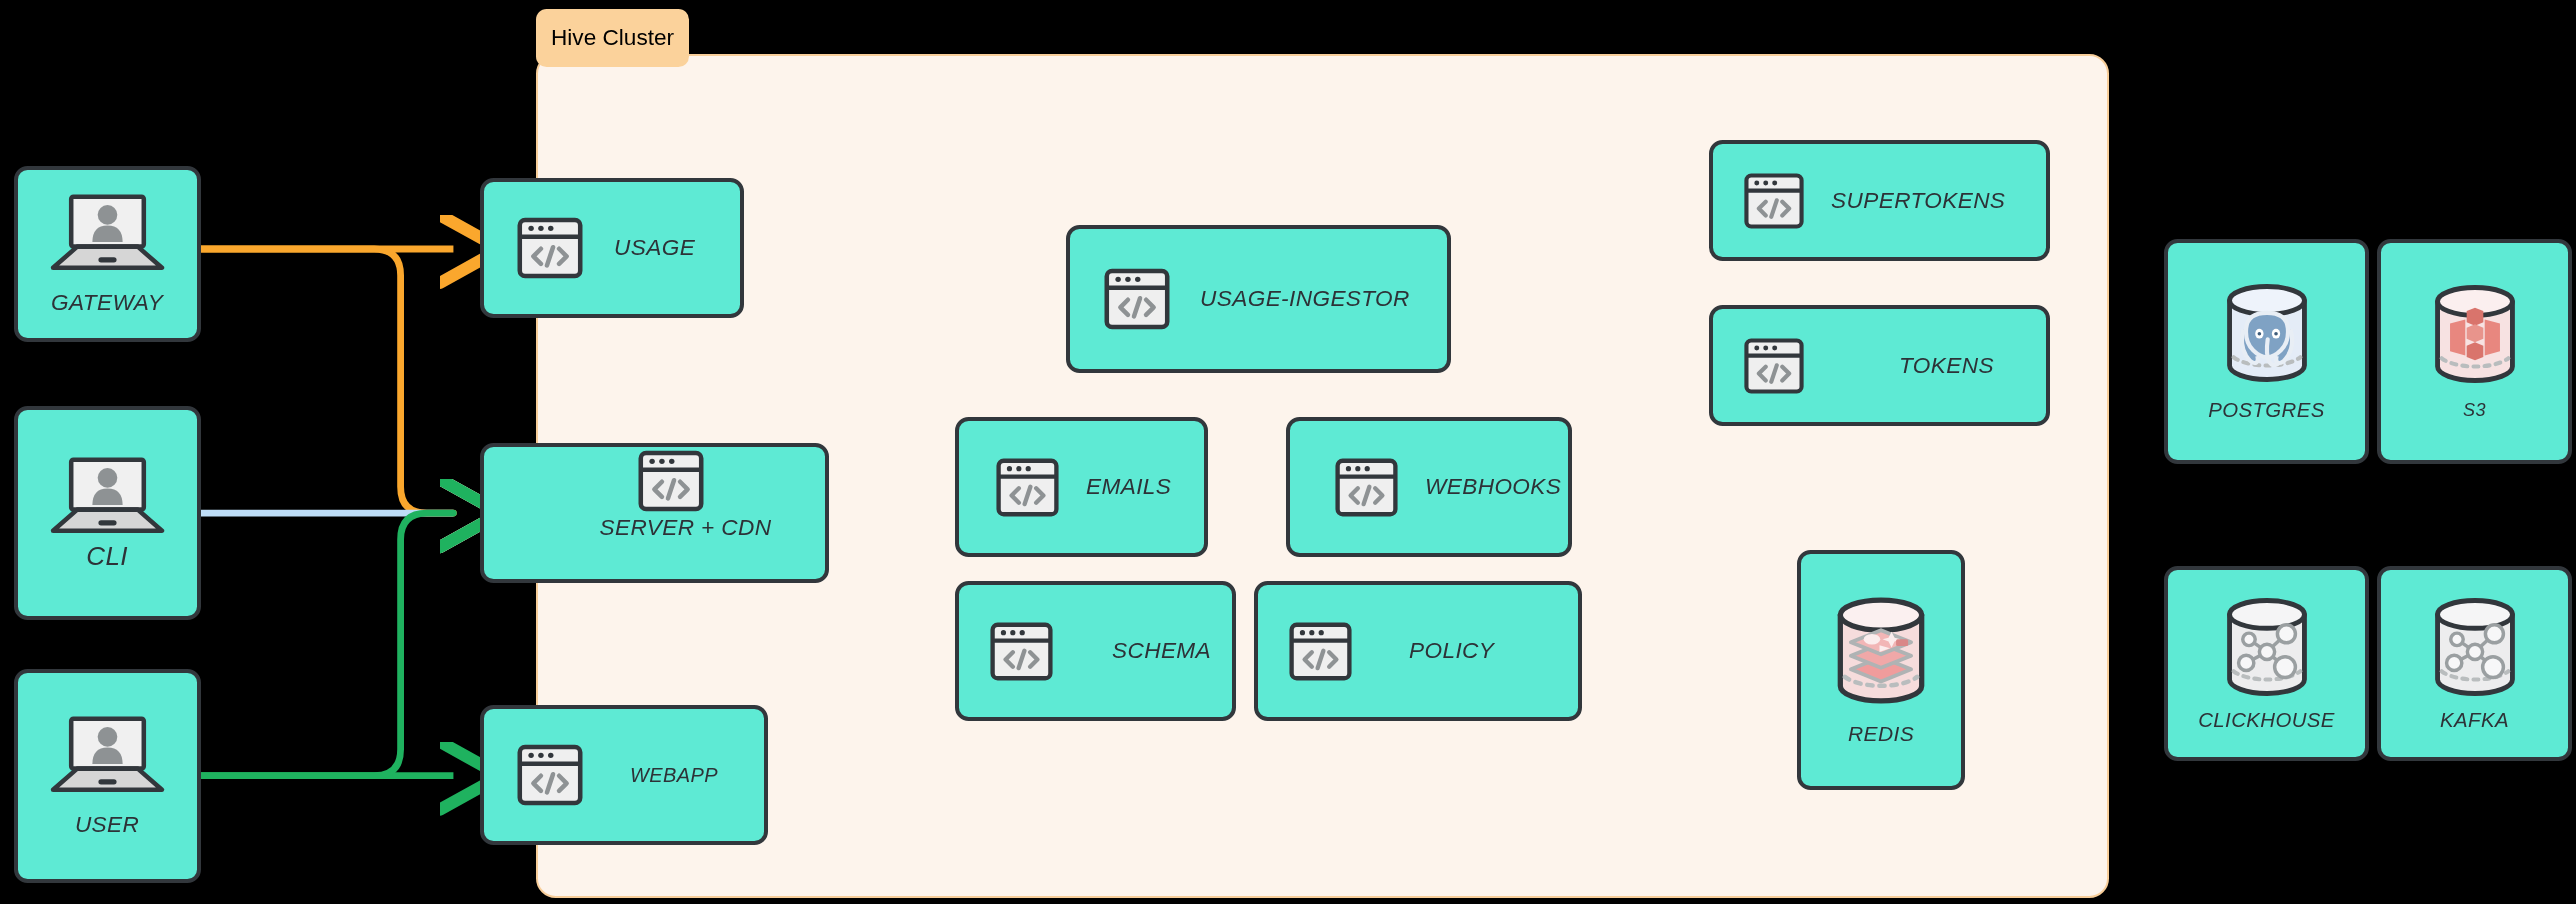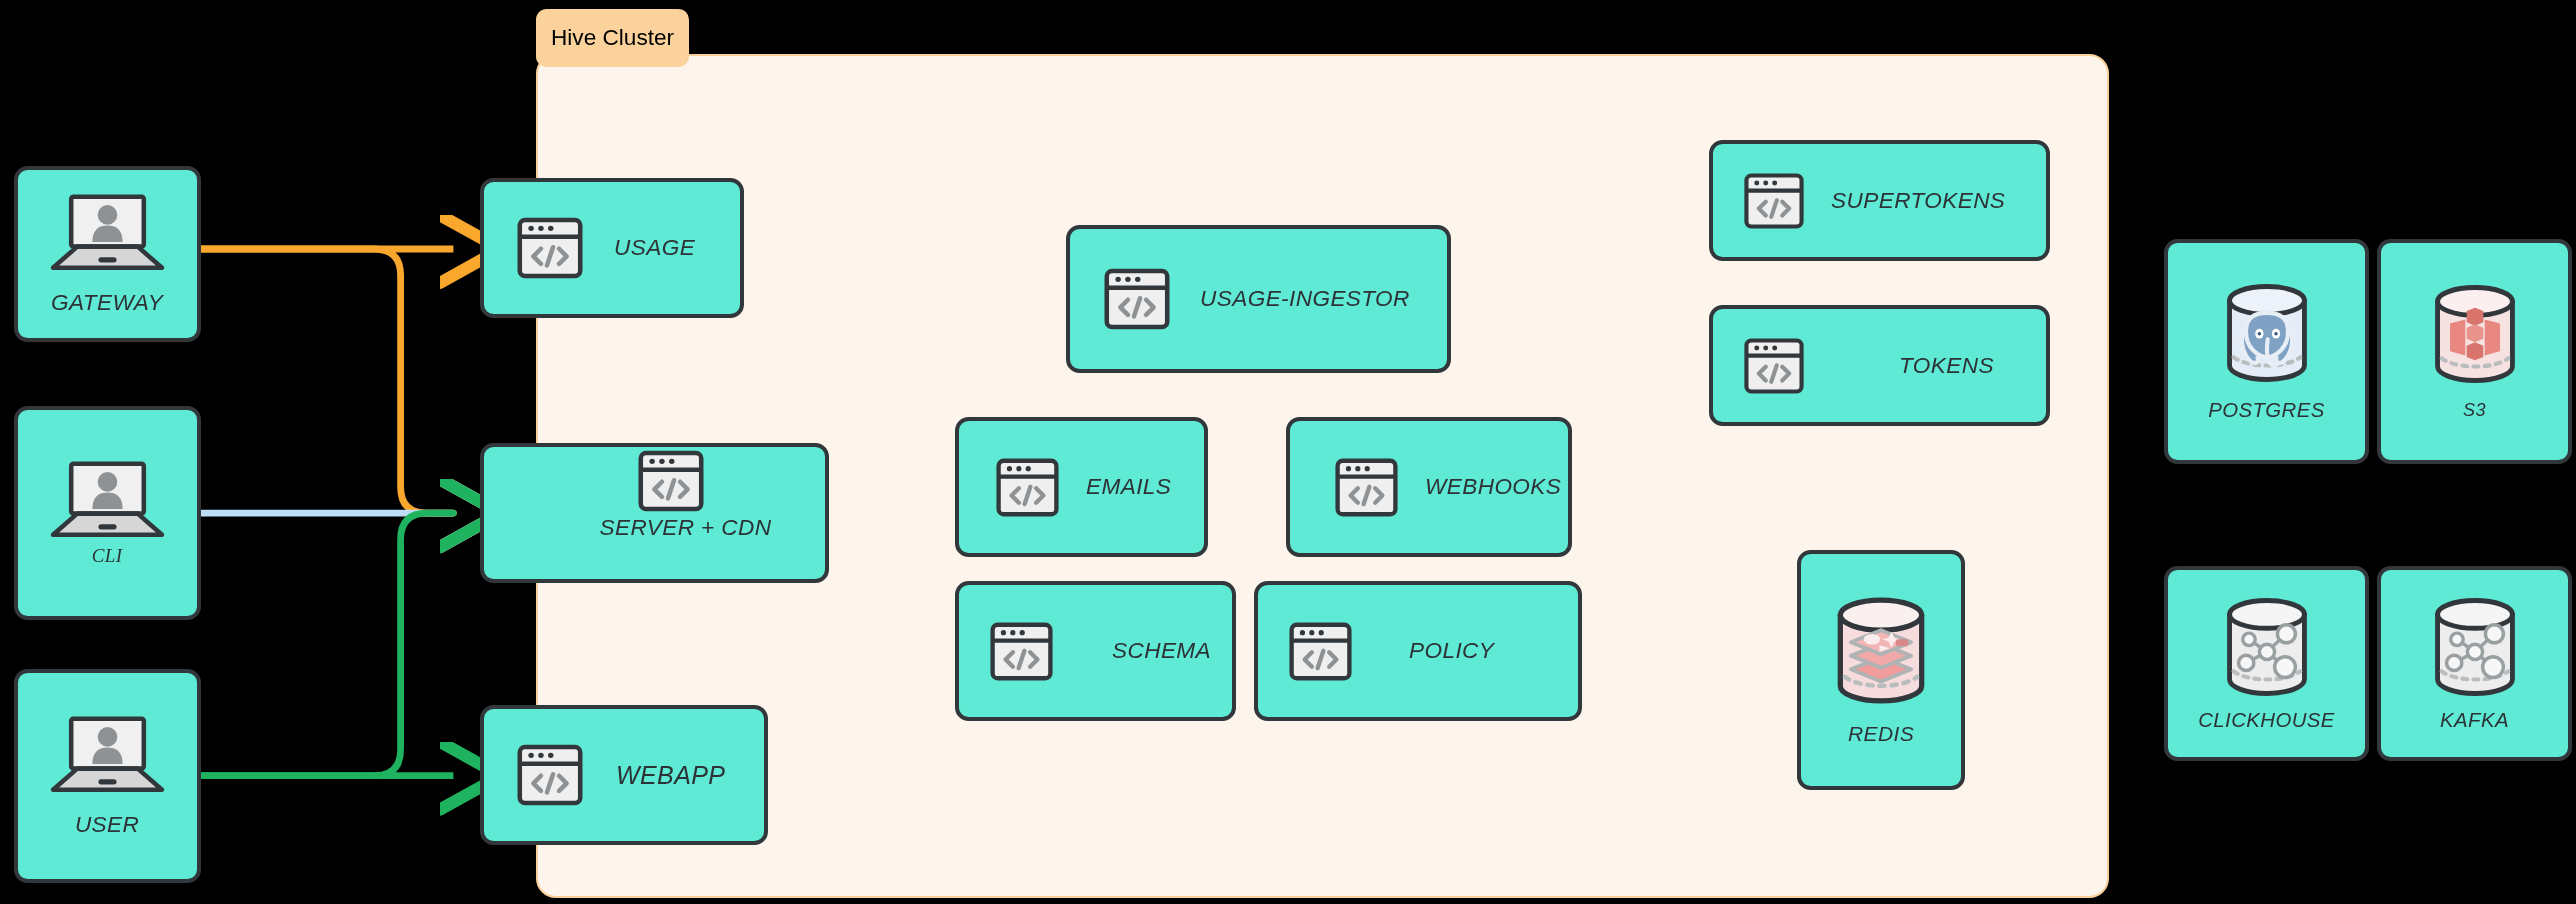--- a/index.html
+++ b/index.html
@@ -93,21 +93,21 @@
     <span>
       <svg width="121" height="82" viewBox="0 0 160 108">
         <rect x="32" y="6" width="96" height="66" rx="3" fill="#F0F0F0" stroke="#32373C" stroke-width="6"></rect>
         <path d="M8 100 L40 72 L120 72 L152 100 Z" fill="#D6D6D6" stroke="#32373C" stroke-width="6" stroke-linejoin="round"></path>
         <line x1="36" y1="72" x2="124" y2="72" stroke="#32373C" stroke-width="3" stroke-dasharray="5 5"></line>
         <circle cx="80" cy="30" r="13" fill="#8E9294"></circle>
         <path d="M60 66 q0 -22 20 -22 q20 0 20 22 Z" fill="#8E9294"></path>
         <rect x="68" y="86" width="24" height="7" rx="3.5" fill="#32373C"></rect>
       </svg>
     </span>
-    <span class="label" style="font-size:19px;margin-top:4px;font-family:Liberation Serif, serif;">CLI</span>
+    <span class="label" style="font-size:26px;margin-top:4px;">CLI</span>
   </div>
 
   <div class="node vert" style="left:13.6px;top:669px;width:187px;height:214px;">
     <span>
       <svg width="121" height="82" viewBox="0 0 160 108">
         <rect x="32" y="6" width="96" height="66" rx="3" fill="#F0F0F0" stroke="#32373C" stroke-width="6"></rect>
         <path d="M8 100 L40 72 L120 72 L152 100 Z" fill="#D6D6D6" stroke="#32373C" stroke-width="6" stroke-linejoin="round"></path>
         <line x1="36" y1="72" x2="124" y2="72" stroke="#32373C" stroke-width="3" stroke-dasharray="5 5"></line>
         <circle cx="80" cy="30" r="13" fill="#8E9294"></circle>
         <path d="M60 66 q0 -22 20 -22 q20 0 20 22 Z" fill="#8E9294"></path>
@@ -149,21 +149,21 @@
     <span>
       <svg width="68" height="68" viewBox="0 0 90 90">
         <rect x="5" y="8" width="80" height="74" rx="7" fill="#EFEFEF" stroke="#32373C" stroke-width="6"></rect>
         <path d="M5 30 H85" stroke="#32373C" stroke-width="6"></path>
         <circle cx="20" cy="19" r="3.6" fill="#32373C"></circle>
         <circle cx="33" cy="19" r="3.6" fill="#32373C"></circle>
         <circle cx="46" cy="19" r="3.6" fill="#32373C"></circle>
         <path d="M33 46 L23 56 L33 66 M57 46 L67 56 L57 66 M49 44 L41 68" fill="none" stroke="#8E9294" stroke-width="6" stroke-linecap="round" stroke-linejoin="round"></path>
       </svg>
     </span>
-    <span class="label" style="font-size:25px;margin-left:32px;">WEBAPP</span>
+    <span class="label" style="font-size:20px;margin-left:46px;">WEBAPP</span>
   </div>
 
   <div class="node svc" style="left:1066px;top:225px;width:385px;height:148px;padding-left:33px;">
     <span>
       <svg width="68" height="68" viewBox="0 0 90 90">
         <rect x="5" y="8" width="80" height="74" rx="7" fill="#EFEFEF" stroke="#32373C" stroke-width="6"></rect>
         <path d="M5 30 H85" stroke="#32373C" stroke-width="6"></path>
         <circle cx="20" cy="19" r="3.6" fill="#32373C"></circle>
         <circle cx="33" cy="19" r="3.6" fill="#32373C"></circle>
         <circle cx="46" cy="19" r="3.6" fill="#32373C"></circle>

